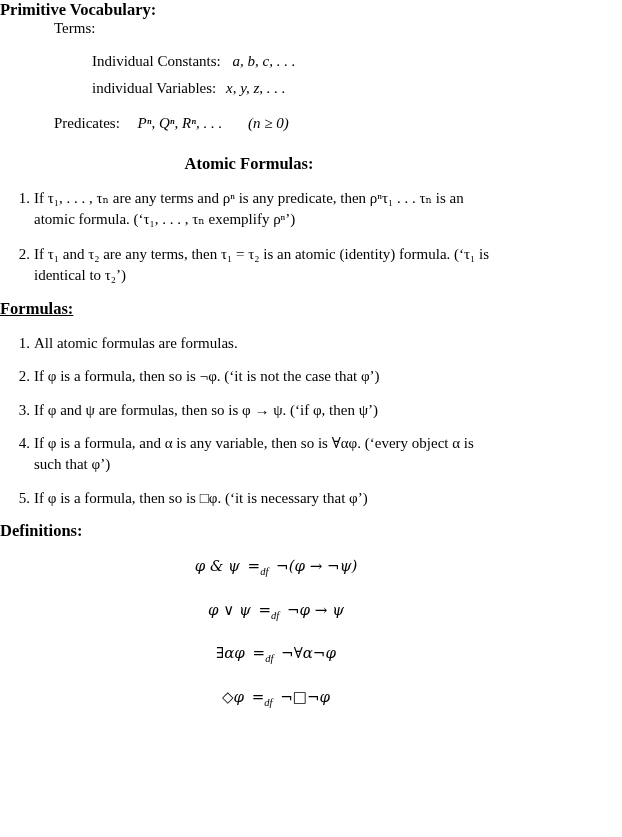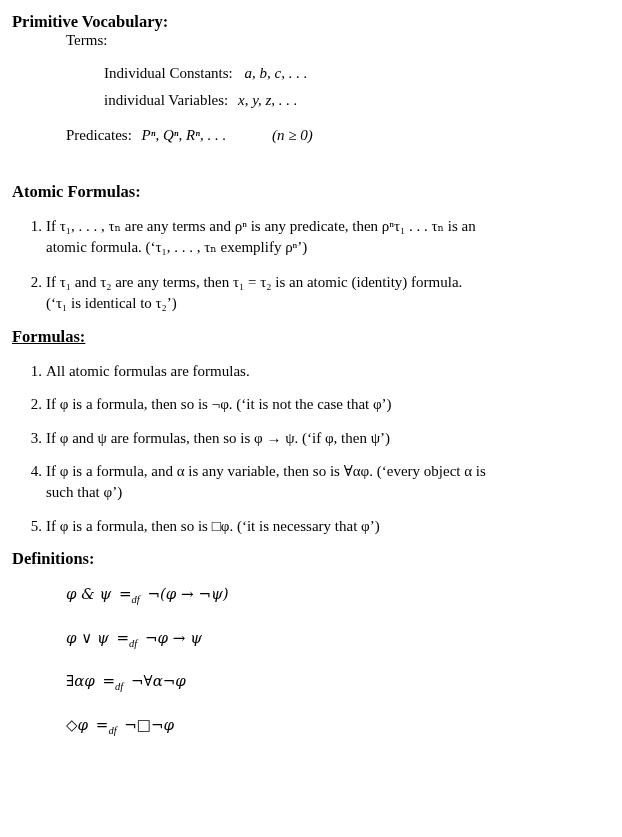--- a/index.html
+++ b/index.html
@@ -12,21 +12,21 @@
     height: 837px;
     font-family: "Liberation Serif", "DejaVu Serif", serif;
     color: #000000;
     font-size: 15px;
     overflow: hidden;
   }
   .page {
     position: relative;
     width: 498px;
     height: 837px;
-    padding: 12px;
+    padding: 0;
     box-sizing: border-box;
   }
   .section-head {
     font-weight: bold;
     font-size: 16.5px;
     margin: 0;
     padding: 0;
   }
   .indent1 { margin-left: 54px; }
   .indent2 { margin-left: 92px; }
@@ -66,38 +66,39 @@
   }
   ol.items.spaced > li { margin-bottom: 13px; }
   ol.items.tight > li { margin-bottom: 12px; }
 
   .atomic-list { margin-left: 14px; margin-right: 18px; }
   .formulas-list { margin-left: 14px; margin-right: 18px; }
 
   .defs {
     margin-left: 54px;
     margin-top: 16px;
+    text-align: center;
   }
   .defrow {
     margin-bottom: 22px;
     line-height: 1.2;
     white-space: nowrap;
   }
   .eqdf {
     display: inline-block;
     margin: 0 4px;
   }
   .dfsub {
     font-size: 0.70em;
     vertical-align: sub;
     font-style: italic;
   }
   .terms-head { }
   .pred-line { margin-top: 18px; }
-  .paren-n { margin-left: 42px; }
+  .paren-n { margin-left: 22px; }
 </style>
 </head>
 <body>
 
 <div class="page">
 
   <div class="section-head">Primitive Vocabulary:</div>
 
   <div class="indent1 terms-head">Terms:</div>
 
@@ -106,25 +107,25 @@
     <span class="mi" style="margin-left:8px;">a, b, c, . . .</span>
   </div>
 
   <div class="indent2" style="margin-top:10px;">
     <span>individual Variables:</span>
     <span class="mi" style="margin-left:6px;text-align:right;">x, y, z, . . .</span>
   </div>
 
   <div class="indent1 pred-line">
     <span>Predicates:</span>
-    <span class="mi" style="margin-left:6px;">Pⁿ, Qⁿ, Rⁿ, . . .</span>
+    <span class="mi" style="margin-left:14px;">Pⁿ, Qⁿ, Rⁿ, . . .</span>
     <span class="mi paren-n">(n ≥ 0)</span>
   </div>
 
-  <div class="section-head" style="margin-top:38px;">Atomic Formulas:</div>
+  <div class="section-head" style="margin-top:22px;text-align:center;">Atomic Formulas:</div>
 
   <ol class="items spaced atomic-list" style="margin-top:14px;">
     <li>
       <span class="num">1.</span>
       <span>If τ₁, . . . , τₙ are any terms and ρⁿ is any predicate, then ρⁿτ₁ . . . τₙ is an atomic formula. (‘τ₁, . . . , τₙ exemplify ρⁿ’)</span>
     </li>
     <li>
       <span class="num">2.</span>
       <span>If τ₁ and τ₂ are any terms, then τ₁ = τ₂ is an atomic (identity) formula. (‘τ₁ is identical to τ₂’)</span>
     </li>

